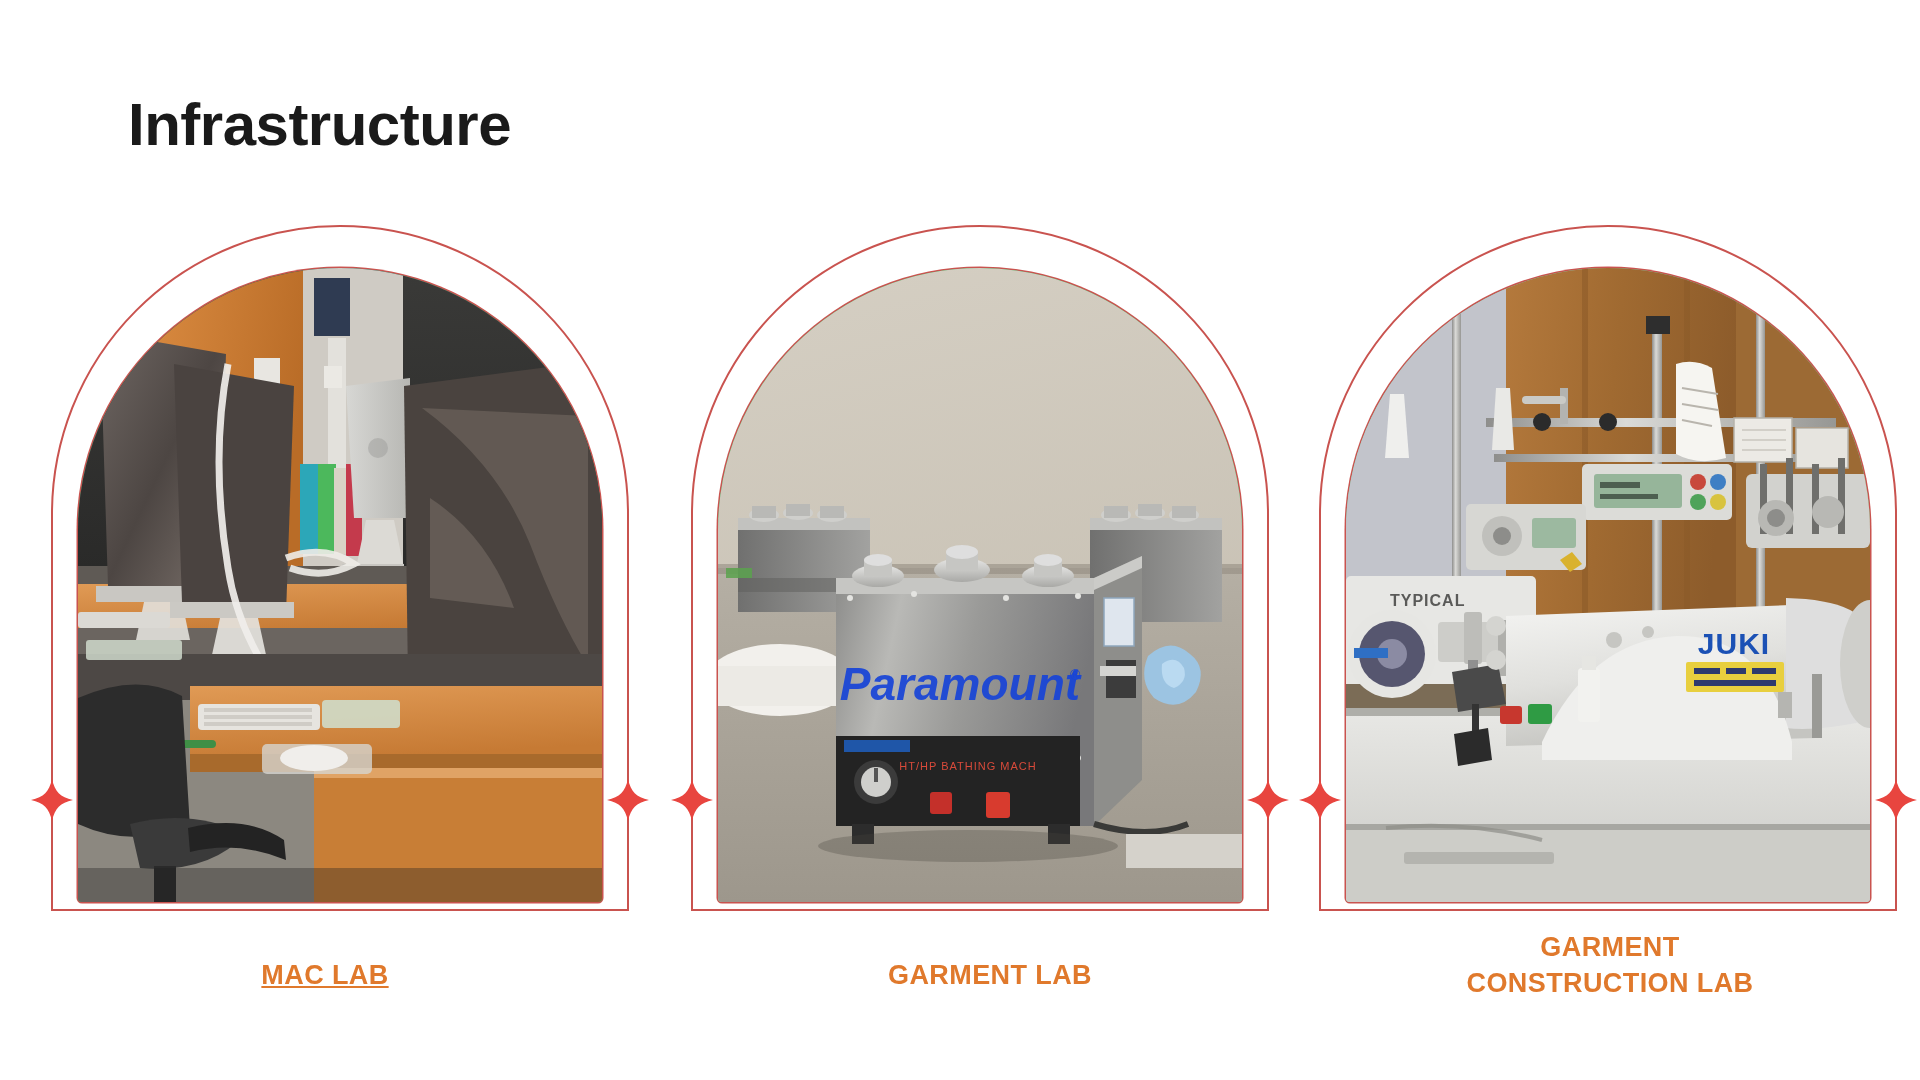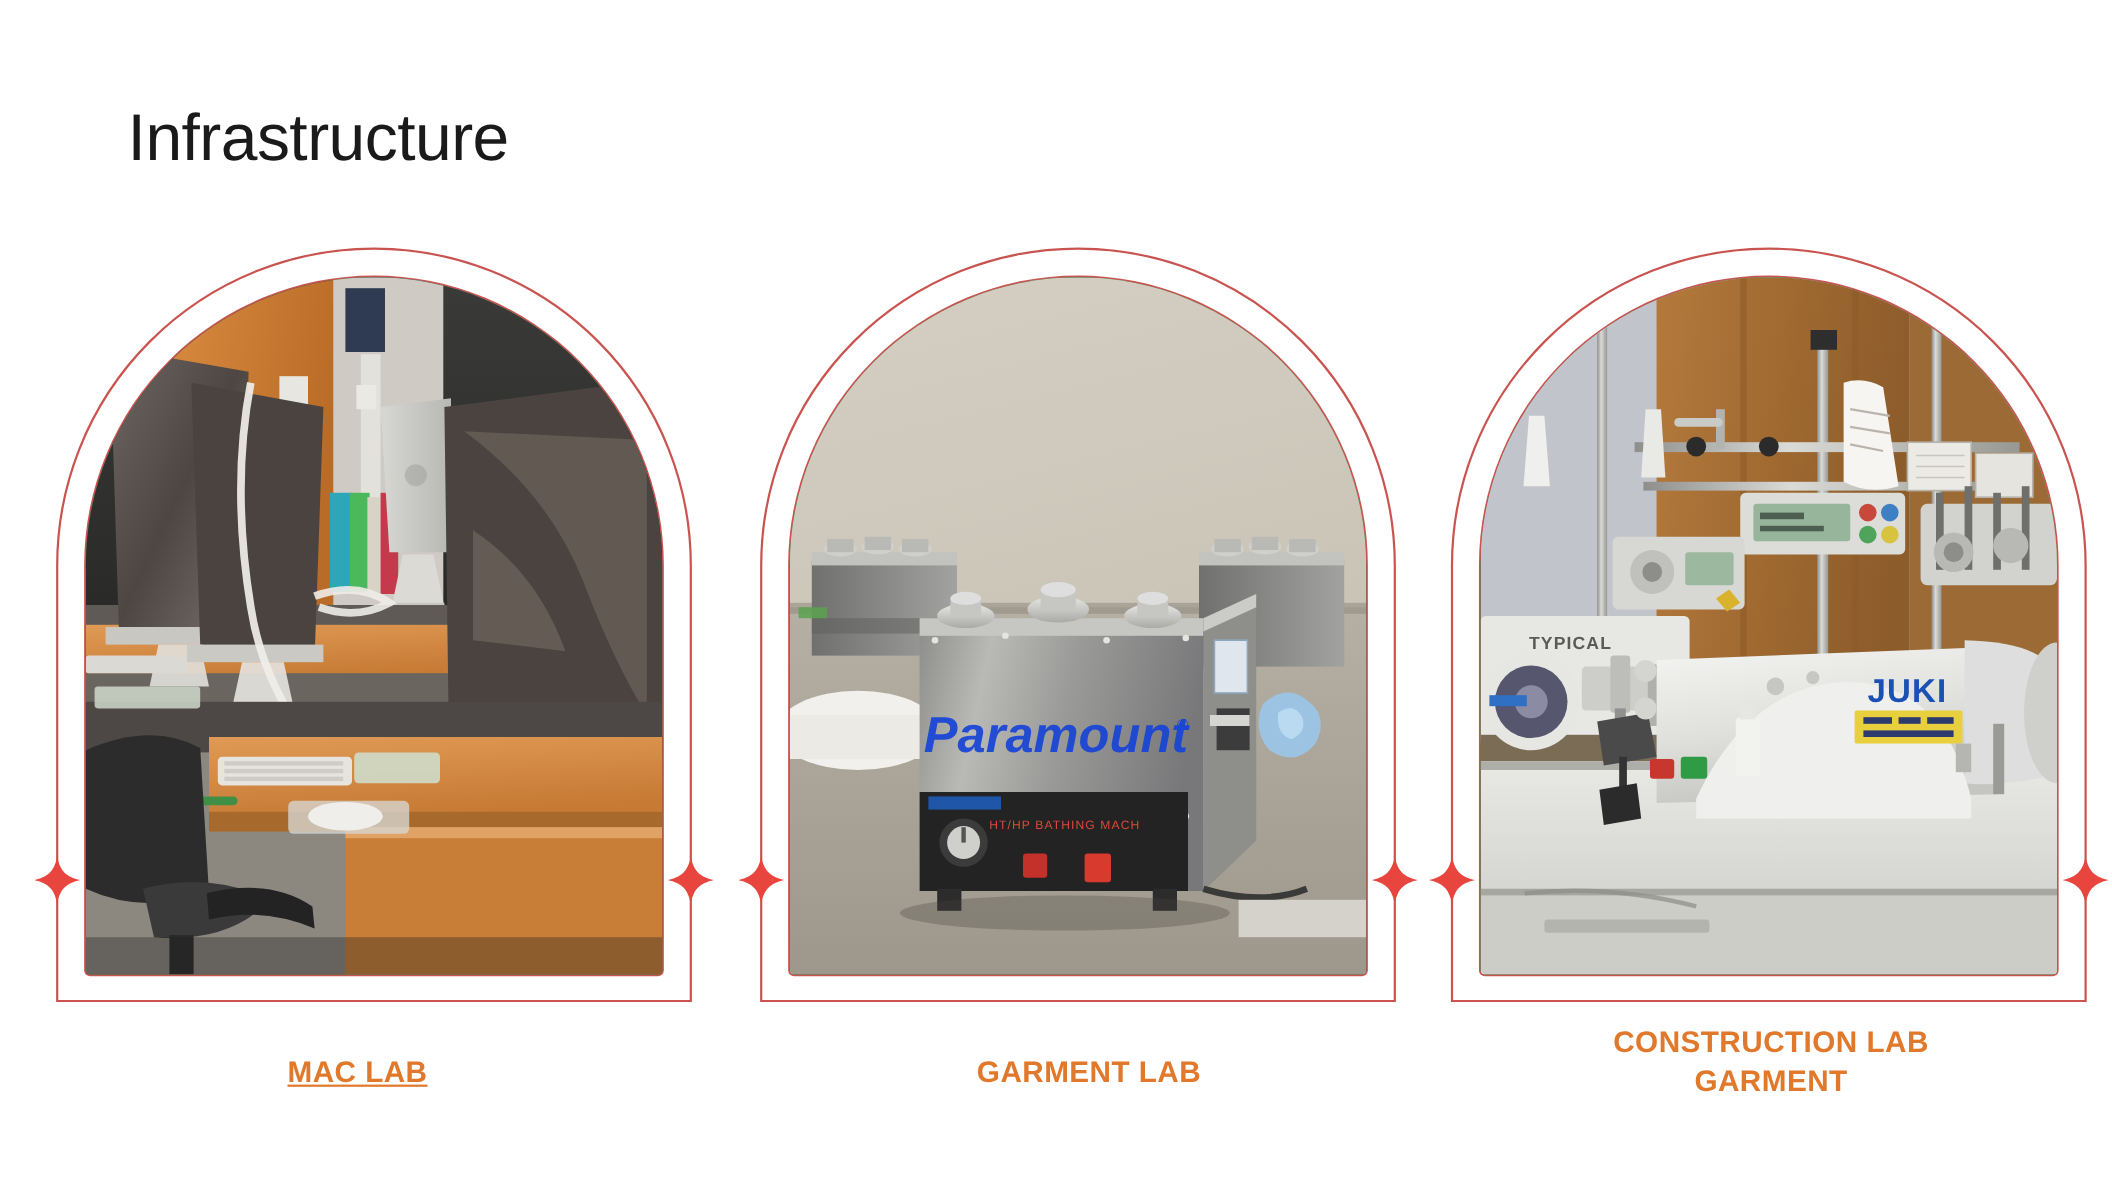--- a/index.html
+++ b/index.html
@@ -8,24 +8,24 @@
     background:#ffffff;
     font-family:"Liberation Sans", sans-serif;
     overflow:hidden;
     position:relative;
   }
   .slide{position:absolute;inset:0;}
 
   
   .page-title{
     position:absolute;
-    left:116px;
+    left:128px;
     top:92px;
     font-size:60px;
-    font-weight:normal;
+    font-weight:bold;
     color:#1a1a1a;
     letter-spacing:-0.5px;
     line-height:1.1;
     white-space:nowrap;
   }
 
   
   .cards{
     position:absolute;
     left:0;top:0;width:1920px;height:1080px;
@@ -46,27 +46,27 @@
     left:0;top:0;
     width:100%;height:690px;
     pointer-events:none;
   }
   .arch-outline svg{display:block;width:100%;height:100%;overflow:visible;}
 
   
   .photo-frame{
     position:absolute;
     left:28px;
-    top:30px;
+    top:46px;
     width:524px;
     height:634px;
     border-radius:262px 262px 4px 4px;
     overflow:hidden;
     box-shadow:0 0 0 1.5px #c9534f;
-    background:#15803d;
+    background:#22c55e;
   }
   .photo{
     position:absolute;inset:0;
     width:100%;height:100%;
   }
   .photo svg{display:block;width:100%;height:100%;}
 
   
   .sparkle{
     position:absolute;
@@ -523,17 +523,17 @@
 
   </div>
 
   <div class="caption cap-1">
     <div>MAC LAB</div>
   </div>
   <div class="caption cap-2">
     <div>GARMENT LAB</div>
   </div>
   <div class="caption cap-3">
+    <div>GARMENT</div>
     <div>CONSTRUCTION LAB</div>
-    <div>GARMENT</div>
   </div>
 
 </div>
 
 </body></html>

